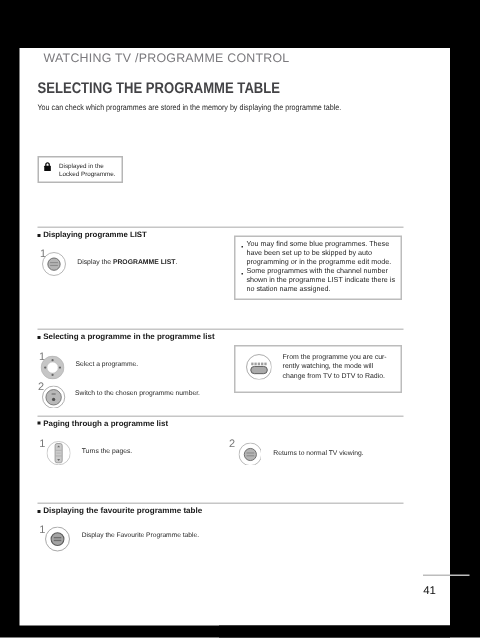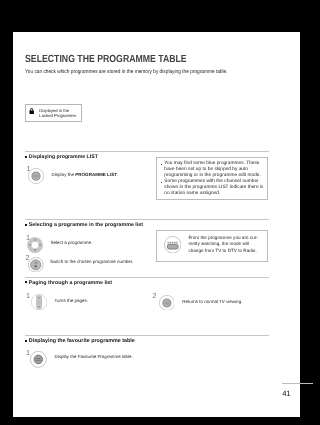--- a/index.html
+++ b/index.html
@@ -39,20 +39,21 @@
   .bul{position:absolute;width:1.5px;height:1.5px;background:#2e2e2e;}
 
   .pagerule{position:absolute;height:1px;background:#bdbdbd;}
   .pageno{position:absolute;font-size:7.6px;font-weight:normal;color:#0d0d0d;letter-spacing:-0.1px;text-align:center;}
 </style>
 </head>
 <body>
 
 <div class="page">
 
+  <div class="hdr">WATCHING TV /PROGRAMME CONTROL</div>
   <div class="h1">SELECTING THE PROGRAMME TABLE</div>
   <div class="intro">You can check which programmes are stored in the memory by displaying the programme table.</div>
 
   <div class="lockbox">
     <svg class="lockicon" viewBox="0 0 22 25">
       <path d="M11 0.6C7.3 0.6 4.7 3.2 4.7 6.8v4.3h3.4V6.8c0-1.7 1.2-3 2.9-3s2.9 1.3 2.9 3v4.3h3.4V6.8C17.3 3.2 14.7 0.6 11 0.6z" fill="#0b0b0b"></path>
       <rect x="2" y="10.3" width="18" height="14" rx="0.9" fill="#0b0b0b"></rect>
     </svg>
     <div class="locktxt">
       <div>Displayed in the</div>

